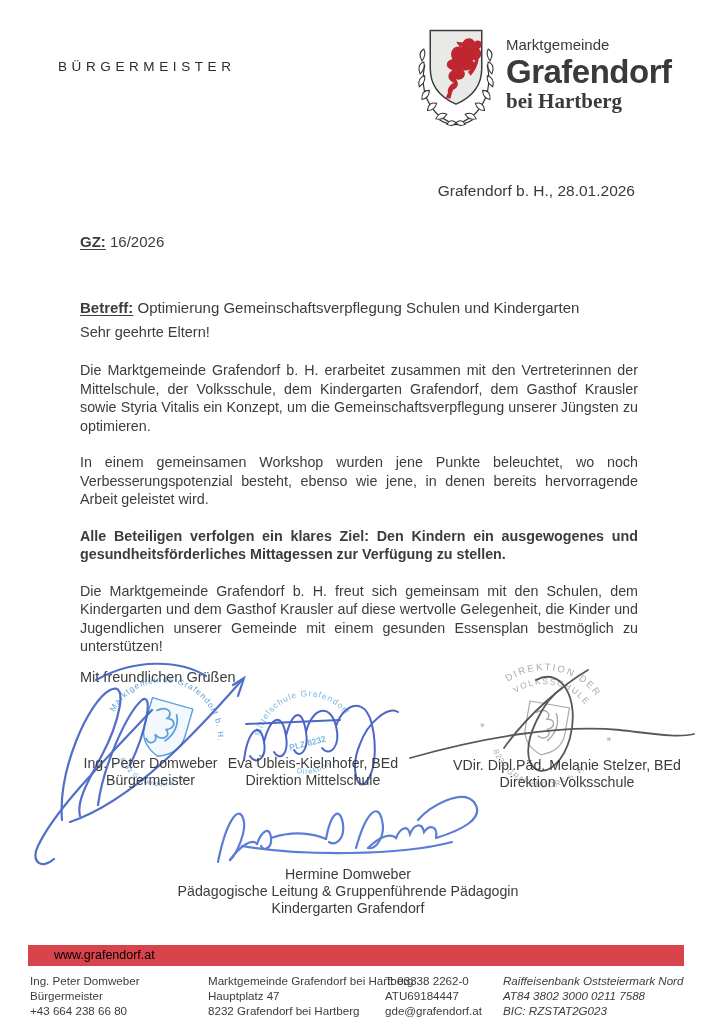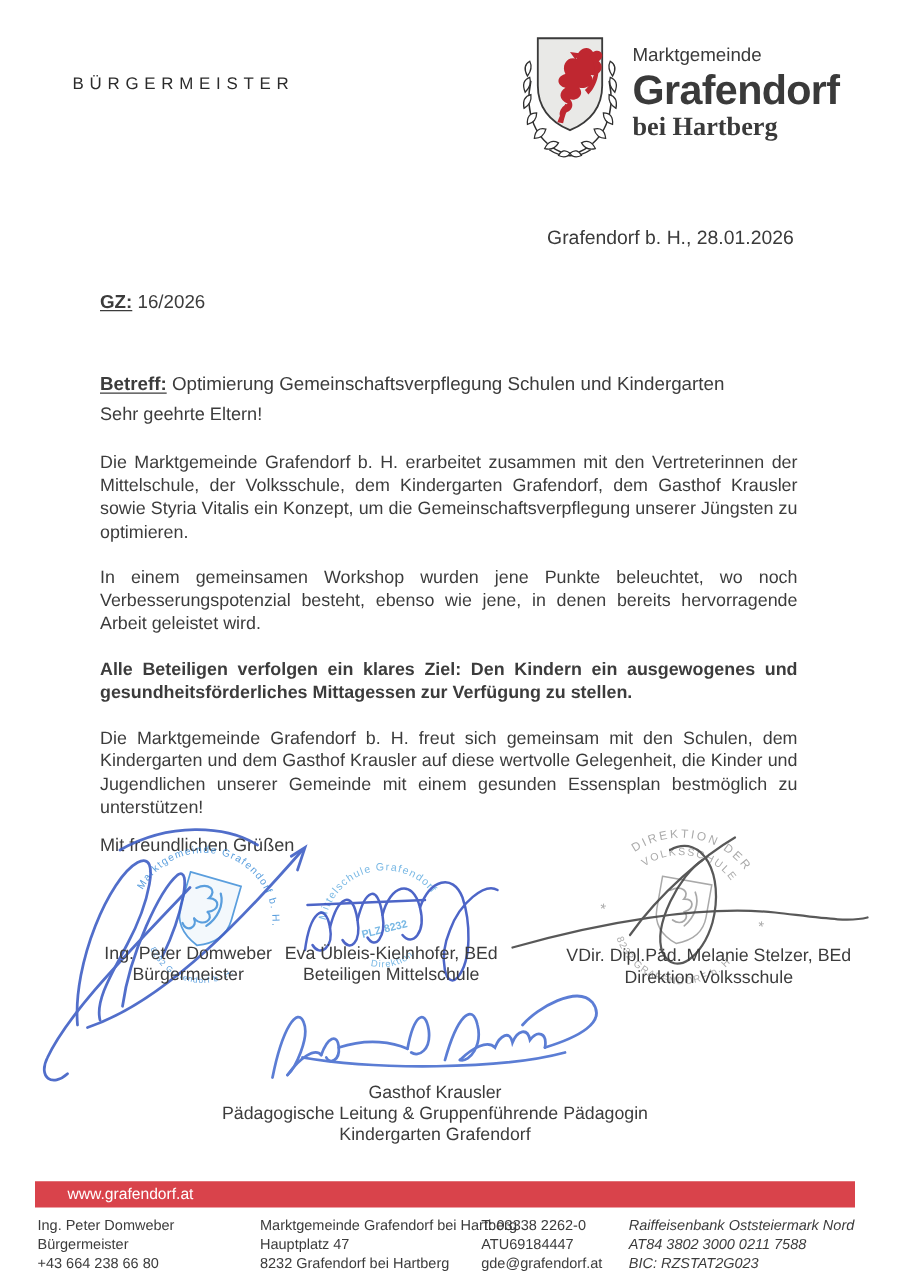--- a/index.html
+++ b/index.html
@@ -40,21 +40,21 @@
   
   .sig-layer { position:absolute; left:0; top:650px; width:724px; height:300px; }
   .sig-block { position:absolute; text-align:center; font-size:14.2px; line-height:17px; color:#3c3c3c; }
   .sig-peter   { left:53px;  top:755px; width:195px; }
   .sig-eva     { left:213px; top:755px; width:200px; }
   .sig-melanie { left:398px; top:757px; width:242px;margin-left:48px; }
   .sig-hermine { left:152px; top:866px; width:392px; }
   
   .footer-bar {
     position:absolute; left:28px; top:945px; width:656px; height:21px;
-    color:#ffffff; font-size:12.5px; line-height:21px; padding-left:26px;
+    color:#000000; font-size:12.5px; line-height:21px; padding-left:26px;
   }
   .footer-cols { position:absolute; left:0; top:973px; width:724px; font-size:11.6px; line-height:15px; color:#3c3c3c; }
   .fcol { position:absolute; top:0; white-space:nowrap; }
   .fcol-1 { left:30px; }
   .fcol-2 { left:167px;margin-left:41px; }
   .fcol-3 { left:385px; }
   .fcol-4 { left:503px;font-style:italic; }
   .fcol div { margin:0; }
 </style>
 </head>
@@ -251,28 +251,28 @@
       <path d="M242,196 C300,206 400,206 452,192"></path>
     </g>
   </svg>
 
   <div class="sig-block sig-peter">
     <div>Ing. Peter Domweber</div>
     <div>Bürgermeister</div>
   </div>
   <div class="sig-block sig-eva">
     <div>Eva Übleis-Kielnhofer, BEd</div>
-    <div>Beteiligen Mittelschule</div>
+    <div>Direktion Mittelschule</div>
   </div>
   <div class="sig-block sig-melanie">
     <div>VDir. Dipl.Päd. Melanie Stelzer, BEd</div>
     <div>Direktion Volksschule</div>
   </div>
   <div class="sig-block sig-hermine">
-    <div>Gasthof Krausler</div>
+    <div>Hermine Domweber</div>
     <div>Pädagogische Leitung &amp; Gruppenführende Pädagogin</div>
     <div>Kindergarten Grafendorf</div>
   </div>
 
   <div class="footer-bar" id="footer-bar" style="background: rgb(217, 67, 75);">
     <span>www.grafendorf.at</span>
   </div>
   <div class="footer-cols">
     <div class="fcol fcol-1">
       <div>Ing. Peter Domweber</div>

